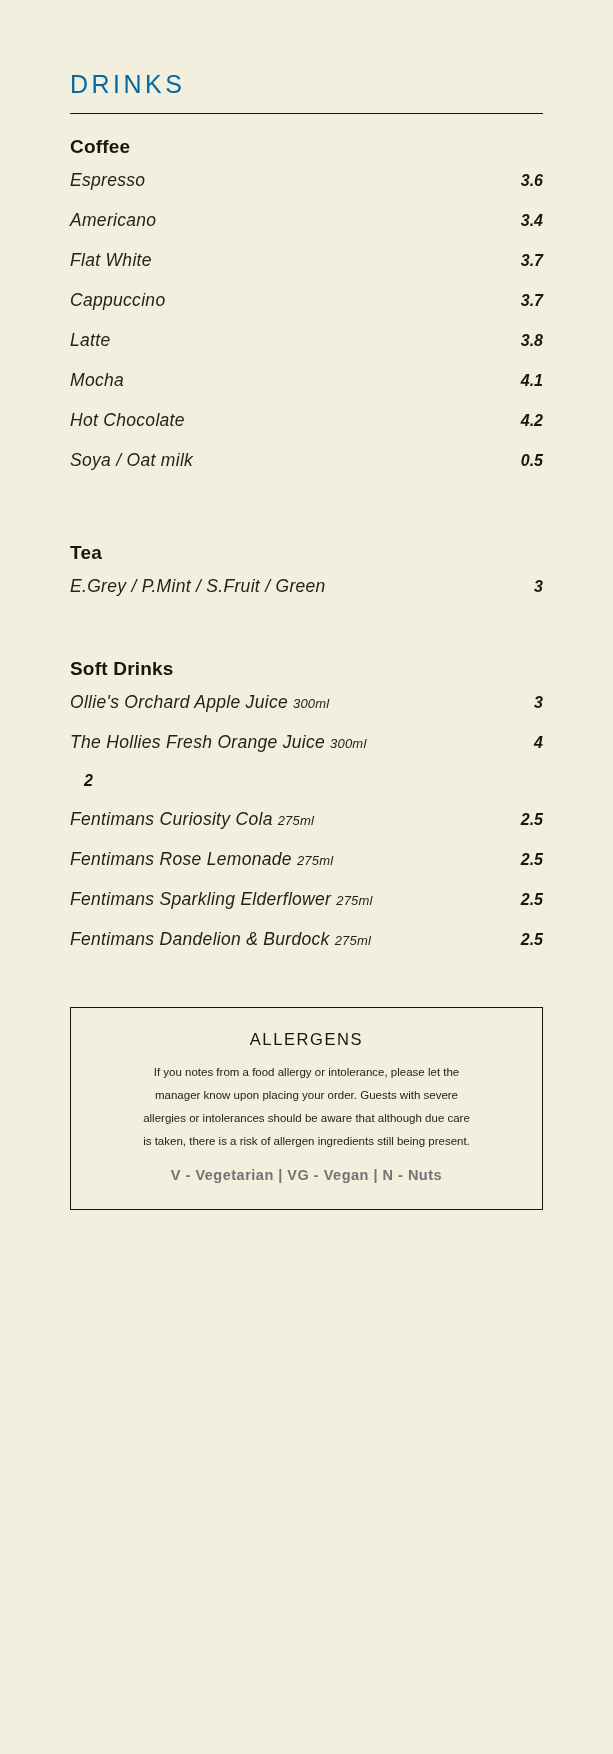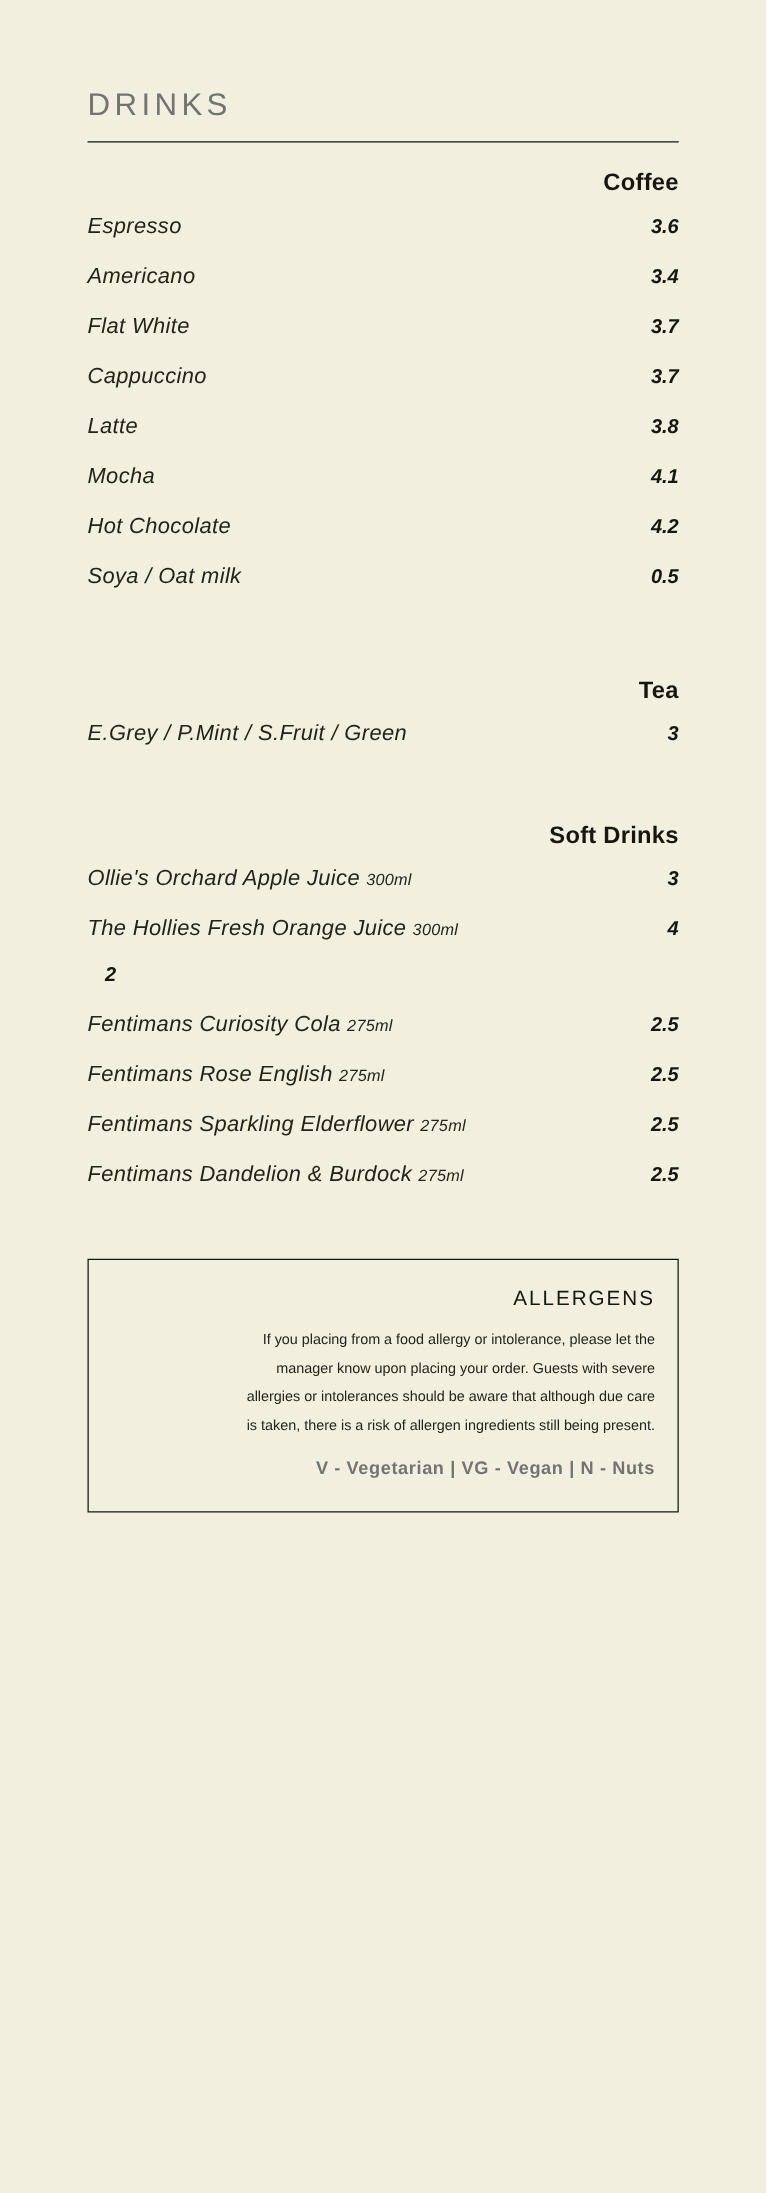--- a/index.html
+++ b/index.html
@@ -18,32 +18,31 @@
     position: relative;
     width: 613px;
     height: 1754px;
     box-sizing: border-box;
     padding: 60px 70px 0 70px;
   }
   .menu-title {
     font-size: 25px;
     letter-spacing: 3.5px;
     font-weight: 500;
-    color: #737373;
+    color: #0369a1;
     margin: 10px 0 0 0;
     font-family: "Liberation Sans", sans-serif;
   }
   .title-rule {
     border: 0;
     border-top: 1.5px solid #17170f;
     margin: 14px 0 0 0;
   }
   .section {
     margin-top: 22px;
-    text-align: right;
   }
   .section-head {
     font-size: 19px;
     font-weight: bold;
     color: #17170f;
     margin: 0 0 2px 0;
     letter-spacing: 0.2px;
   }
   .section-desc {
     font-size: 12.5px;
@@ -83,21 +82,21 @@
     color: #17170f;
     margin-left: 14px;
     white-space: nowrap;
   }
   .spacer-lg { height: 40px; }
   .spacer-md { height: 30px; }
   .allergens {
     margin: 48px 0 0 0;
     border: 1.5px solid #17170f;
     padding: 22px 18px 26px 18px;
-    text-align: right;
+    text-align: center;
   }
   .allergens-title {
     font-size: 16.5px;
     letter-spacing: 1.6px;
     color: #17170f;
     margin-bottom: 12px;
   }
   .allergens-body p {
     font-size: 11.5px;
     line-height: 2.0;
@@ -191,21 +190,21 @@
         <span class="item-price">2</span>
       </li>
       <li class="item">
         <span>
           <span class="item-name">Fentimans Curiosity Cola</span><span class="item-vol">275ml</span>
         </span>
         <span class="item-price">2.5</span>
       </li>
       <li class="item">
         <span>
-          <span class="item-name">Fentimans Rose English</span><span class="item-vol">275ml</span>
+          <span class="item-name">Fentimans Rose Lemonade</span><span class="item-vol">275ml</span>
         </span>
         <span class="item-price">2.5</span>
       </li>
       <li class="item">
         <span>
           <span class="item-name">Fentimans Sparkling Elderflower</span><span class="item-vol">275ml</span>
         </span>
         <span class="item-price">2.5</span>
       </li>
       <li class="item">
@@ -213,21 +212,21 @@
           <span class="item-name">Fentimans Dandelion &amp; Burdock</span><span class="item-vol">275ml</span>
         </span>
         <span class="item-price">2.5</span>
       </li>
     </ul>
   </div>
 
   <div class="allergens">
     <div class="allergens-title">ALLERGENS</div>
     <div class="allergens-body">
-      <p>If you placing from a food allergy or intolerance, please let the</p>
+      <p>If you notes from a food allergy or intolerance, please let the</p>
       <p>manager know upon placing your order. Guests with severe</p>
       <p>allergies or intolerances should be aware that although due care</p>
       <p>is taken, there is a risk of allergen ingredients still being present.</p>
     </div>
     <div class="allergens-key">V - Vegetarian | VG - Vegan | N - Nuts</div>
   </div>
 
 </div>
 
 </body></html>

